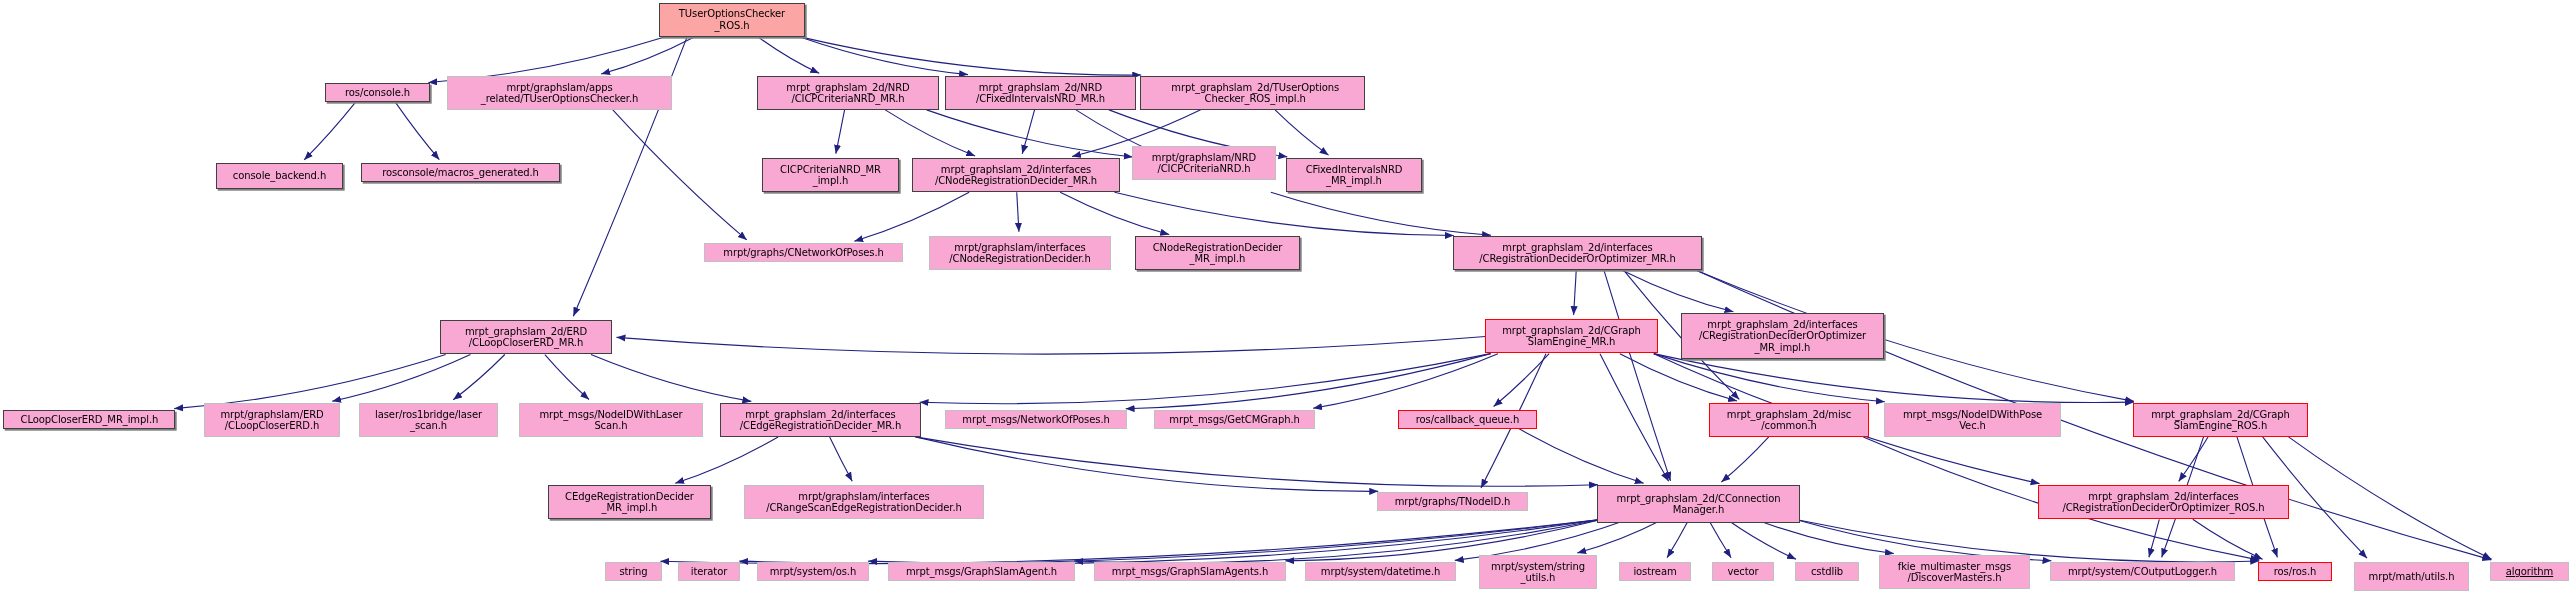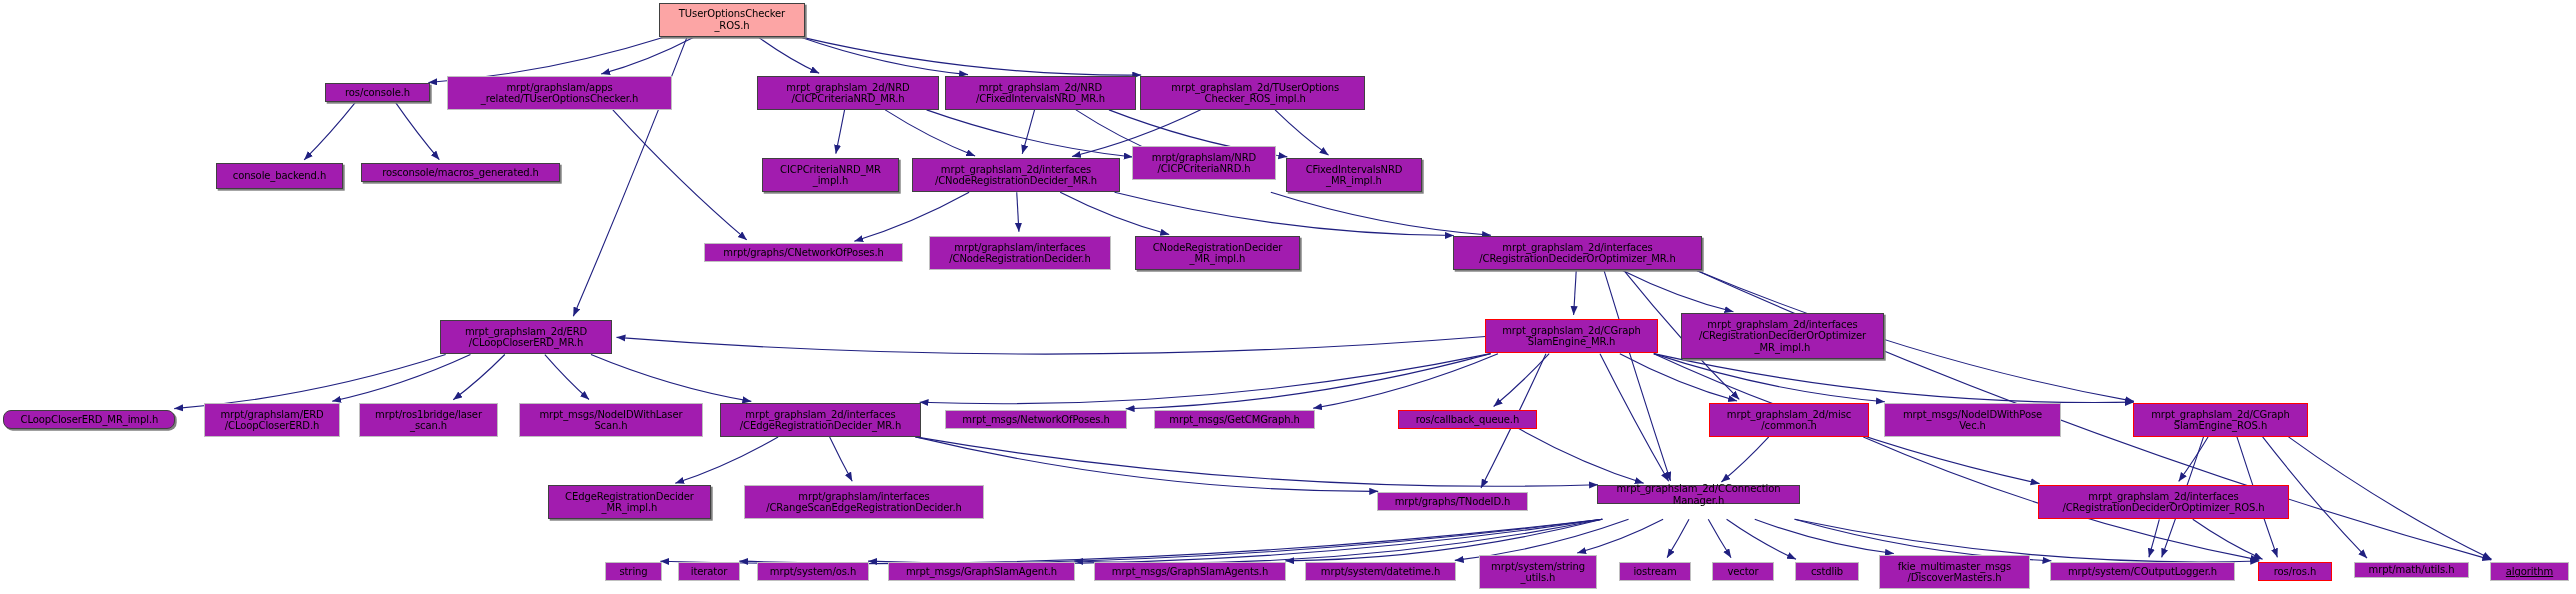--- a/index.html
+++ b/index.html
@@ -1,20 +1,20 @@
 <!DOCTYPE html>
 <html style="font-size:13.7px"><head>
 <meta charset="utf-8">
 <style>
   html,body{margin:0;padding:0;background:#ffffff;}
   body{font-family:"DejaVu Sans","Liberation Sans",sans-serif;}
   #graph{position:relative;width:2576px;height:594px;background:#ffffff;overflow:hidden;}
   #edges{position:absolute;left:0;top:0;width:2576px;height:594px;pointer-events:none;}
   .node{position:absolute;box-sizing:border-box;display:flex;align-items:center;
-        justify-content:center;text-align:center;background:#a21caf;
+        justify-content:center;text-align:center;background:#f9a8d4;
         border:0.9px solid #c0c0c0;color:#000000;line-height:1.12;
         font-size:10px;letter-spacing:-0.1px;padding:0.9px 2.6px;white-space:pre-line;}
   .node.solid{border:0.9px solid #404040;}
   .node.root{background:#fca5a5;border:0.9px solid #404040;}
   .node.red{border:1.3px solid #ff0000;}
   .node.shadow{box-shadow:1.7px 1.7px 0 #808080;}
 </style>
 </head>
 <body>
 
@@ -128,59 +128,59 @@
 _MR_impl.h</div>
       <div class="node solid shadow" style="left: 1453px; top: 236px; width: 249px; height: 34px;">mrpt_graphslam_2d/interfaces
 /CRegistrationDeciderOrOptimizer_MR.h</div>
       <div class="node red" style="left: 1485px; top: 319px; width: 173px; height: 34px;">mrpt_graphslam_2d/CGraph
 SlamEngine_MR.h</div>
       <div class="node solid shadow" style="left: 1681px; top: 313px; width: 203px; height: 46px;">mrpt_graphslam_2d/interfaces
 /CRegistrationDeciderOrOptimizer
 _MR_impl.h</div>
       <div class="node solid" style="left: 440px; top: 320px; width: 172px; height: 34px;">mrpt_graphslam_2d/ERD
 /CLoopCloserERD_MR.h</div>
-      <div class="node solid shadow" style="left: 3.4px; top: 410px; width: 172px; height: 19px; border-radius: 8px;">CLoopCloserERD_MR_impl.h</div>
+      <div class="node solid shadow" style="left: 3.4px; top: 410px; width: 172px; height: 19px;">CLoopCloserERD_MR_impl.h</div>
       <div class="node light" style="left: 204px; top: 403px; width: 136px; height: 34px;">mrpt/graphslam/ERD
 /CLoopCloserERD.h</div>
-      <div class="node light" style="left: 359px; top: 403px; width: 139px; height: 34px;">mrpt/ros1bridge/laser
+      <div class="node light" style="left: 359px; top: 403px; width: 139px; height: 34px;">laser/ros1bridge/laser
 _scan.h</div>
       <div class="node light" style="left: 519px; top: 403px; width: 184px; height: 34px;">mrpt_msgs/NodeIDWithLaser
 Scan.h</div>
       <div class="node solid" style="left: 720px; top: 403px; width: 201px; height: 34px;">mrpt_graphslam_2d/interfaces
 /CEdgeRegistrationDecider_MR.h</div>
       <div class="node light" style="left: 945px; top: 410px; width: 182px; height: 19px;">mrpt_msgs/NetworkOfPoses.h</div>
       <div class="node light" style="left: 1154px; top: 410px; width: 161px; height: 19px;">mrpt_msgs/GetCMGraph.h</div>
       <div class="node red" style="left: 1398px; top: 410px; width: 139px; height: 19px;">ros/callback_queue.h</div>
       <div class="node red" style="left: 1709px; top: 403px; width: 160px; height: 34px;">mrpt_graphslam_2d/misc
 /common.h</div>
       <div class="node light" style="left: 1884px; top: 403px; width: 177px; height: 34px;">mrpt_msgs/NodeIDWithPose
 Vec.h</div>
       <div class="node red" style="left: 2133px; top: 403px; width: 175px; height: 34px;">mrpt_graphslam_2d/CGraph
 SlamEngine_ROS.h</div>
       <div class="node solid shadow" style="left: 548px; top: 485px; width: 163px; height: 34px;">CEdgeRegistrationDecider
 _MR_impl.h</div>
       <div class="node light" style="left: 744px; top: 485px; width: 240px; height: 34px;">mrpt/graphslam/interfaces
 /CRangeScanEdgeRegistrationDecider.h</div>
       <div class="node light" style="left: 1377px; top: 492px; width: 151px; height: 19px;">mrpt/graphs/TNodeID.h</div>
-      <div class="node solid" style="left: 1597px; top: 485px; width: 203px; height: 19px;">mrpt_graphslam_2d/CConnection
+      <div class="node solid" style="left: 1597px; top: 485px; width: 203px; height: 38px;">mrpt_graphslam_2d/CConnection
 Manager.h</div>
       <div class="node red" style="left: 2038px; top: 485px; width: 251px; height: 34px;">mrpt_graphslam_2d/interfaces
 /CRegistrationDeciderOrOptimizer_ROS.h</div>
       <div class="node light" style="left: 605px; top: 562px; width: 57px; height: 19px;">string</div>
       <div class="node light" style="left: 678px; top: 562px; width: 62px; height: 19px;">iterator</div>
       <div class="node light" style="left: 757px; top: 562px; width: 112px; height: 19px;">mrpt/system/os.h</div>
       <div class="node light" style="left: 888px; top: 562px; width: 187px; height: 19px;">mrpt_msgs/GraphSlamAgent.h</div>
       <div class="node light" style="left: 1094px; top: 562px; width: 192px; height: 19px;">mrpt_msgs/GraphSlamAgents.h</div>
       <div class="node light" style="left: 1305px; top: 562px; width: 151px; height: 19px;">mrpt/system/datetime.h</div>
       <div class="node light" style="left: 1479px; top: 555px; width: 118px; height: 34px;">mrpt/system/string
 _utils.h</div>
       <div class="node light" style="left: 1619px; top: 562px; width: 72px; height: 19px;">iostream</div>
       <div class="node light" style="left: 1712px; top: 562px; width: 62px; height: 19px;">vector</div>
       <div class="node light" style="left: 1795px; top: 562px; width: 64px; height: 19px;">cstdlib</div>
       <div class="node light" style="left: 1879px; top: 555px; width: 151px; height: 34px;">fkie_multimaster_msgs
 /DiscoverMasters.h</div>
       <div class="node light" style="left: 2050px; top: 562px; width: 185px; height: 19px;">mrpt/system/COutputLogger.h</div>
       <div class="node red" style="left: 2258px; top: 562px; width: 74px; height: 19px;">ros/ros.h</div>
-      <div class="node light" style="left: 2354px; top: 562px; width: 115px; height: 16px;">mrpt/math/utils.h</div>
+      <div class="node light" style="left: 2354px; top: 562px; width: 115px; height: 29px;">mrpt/math/utils.h</div>
       <div class="node light" style="left: 2490px; top: 562px; width: 79px; height: 19px; text-decoration: underline;">algorithm</div>
     </div>
 </div>
 
 
 </body></html>

